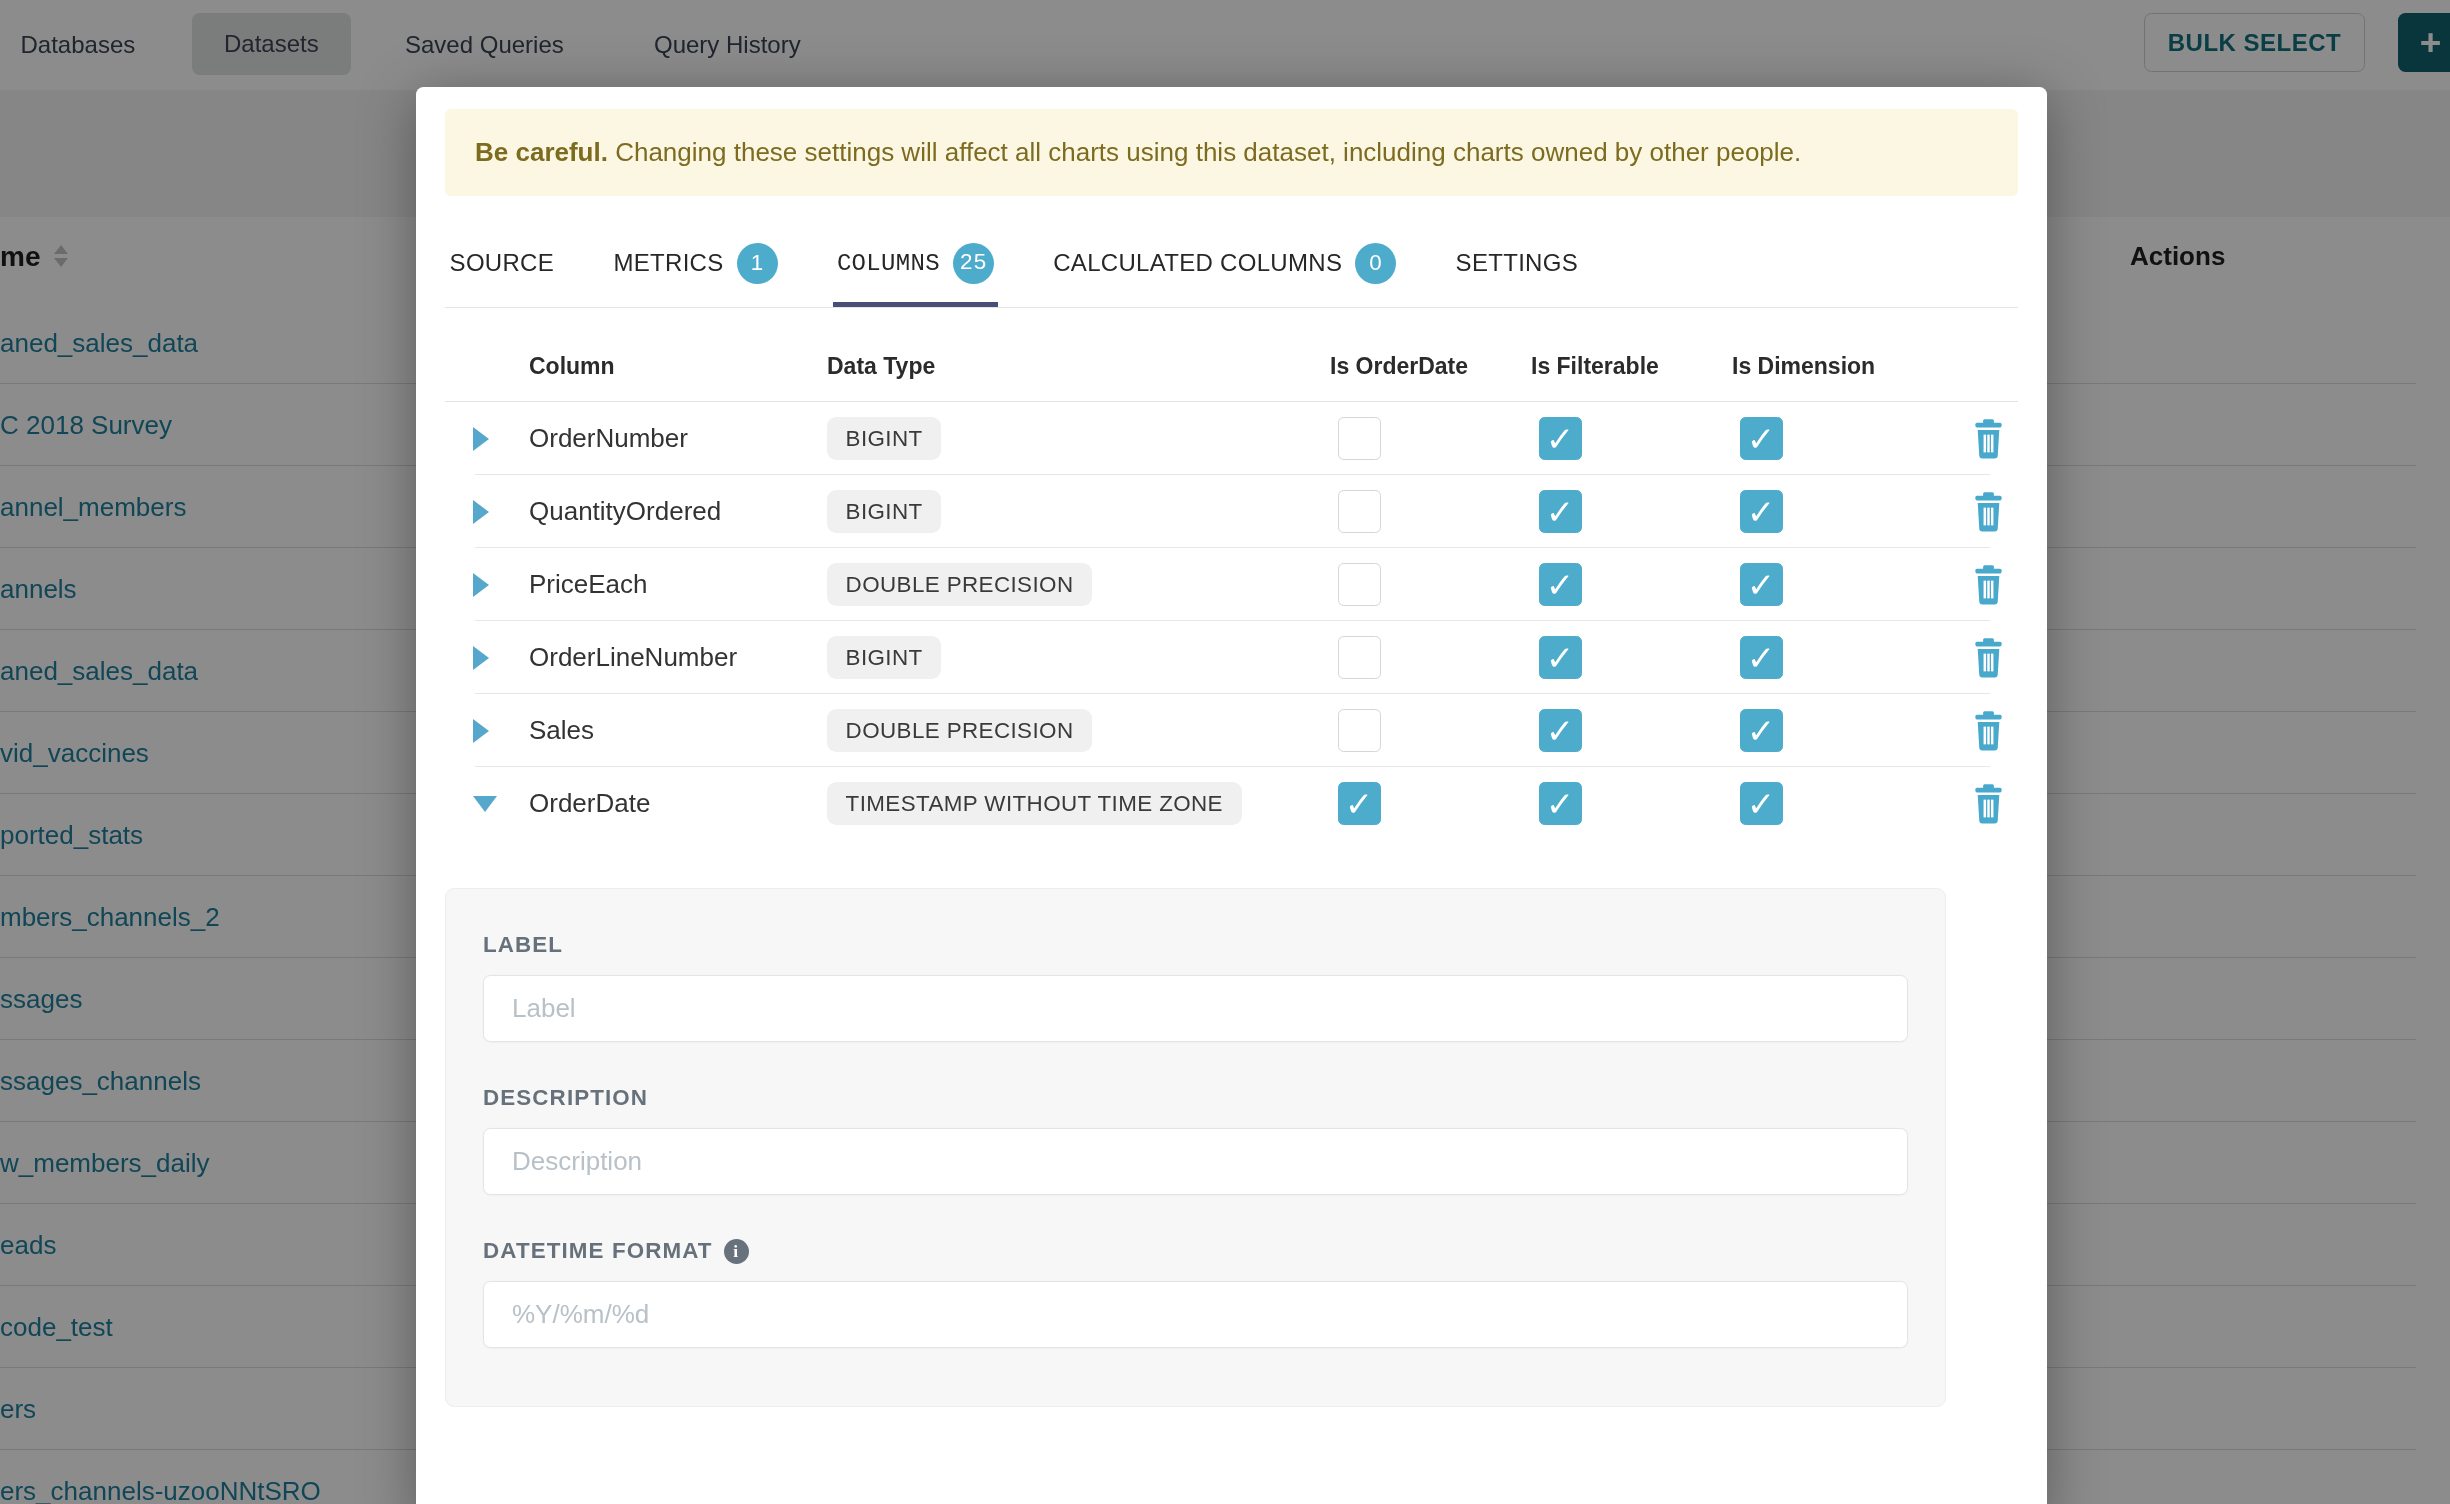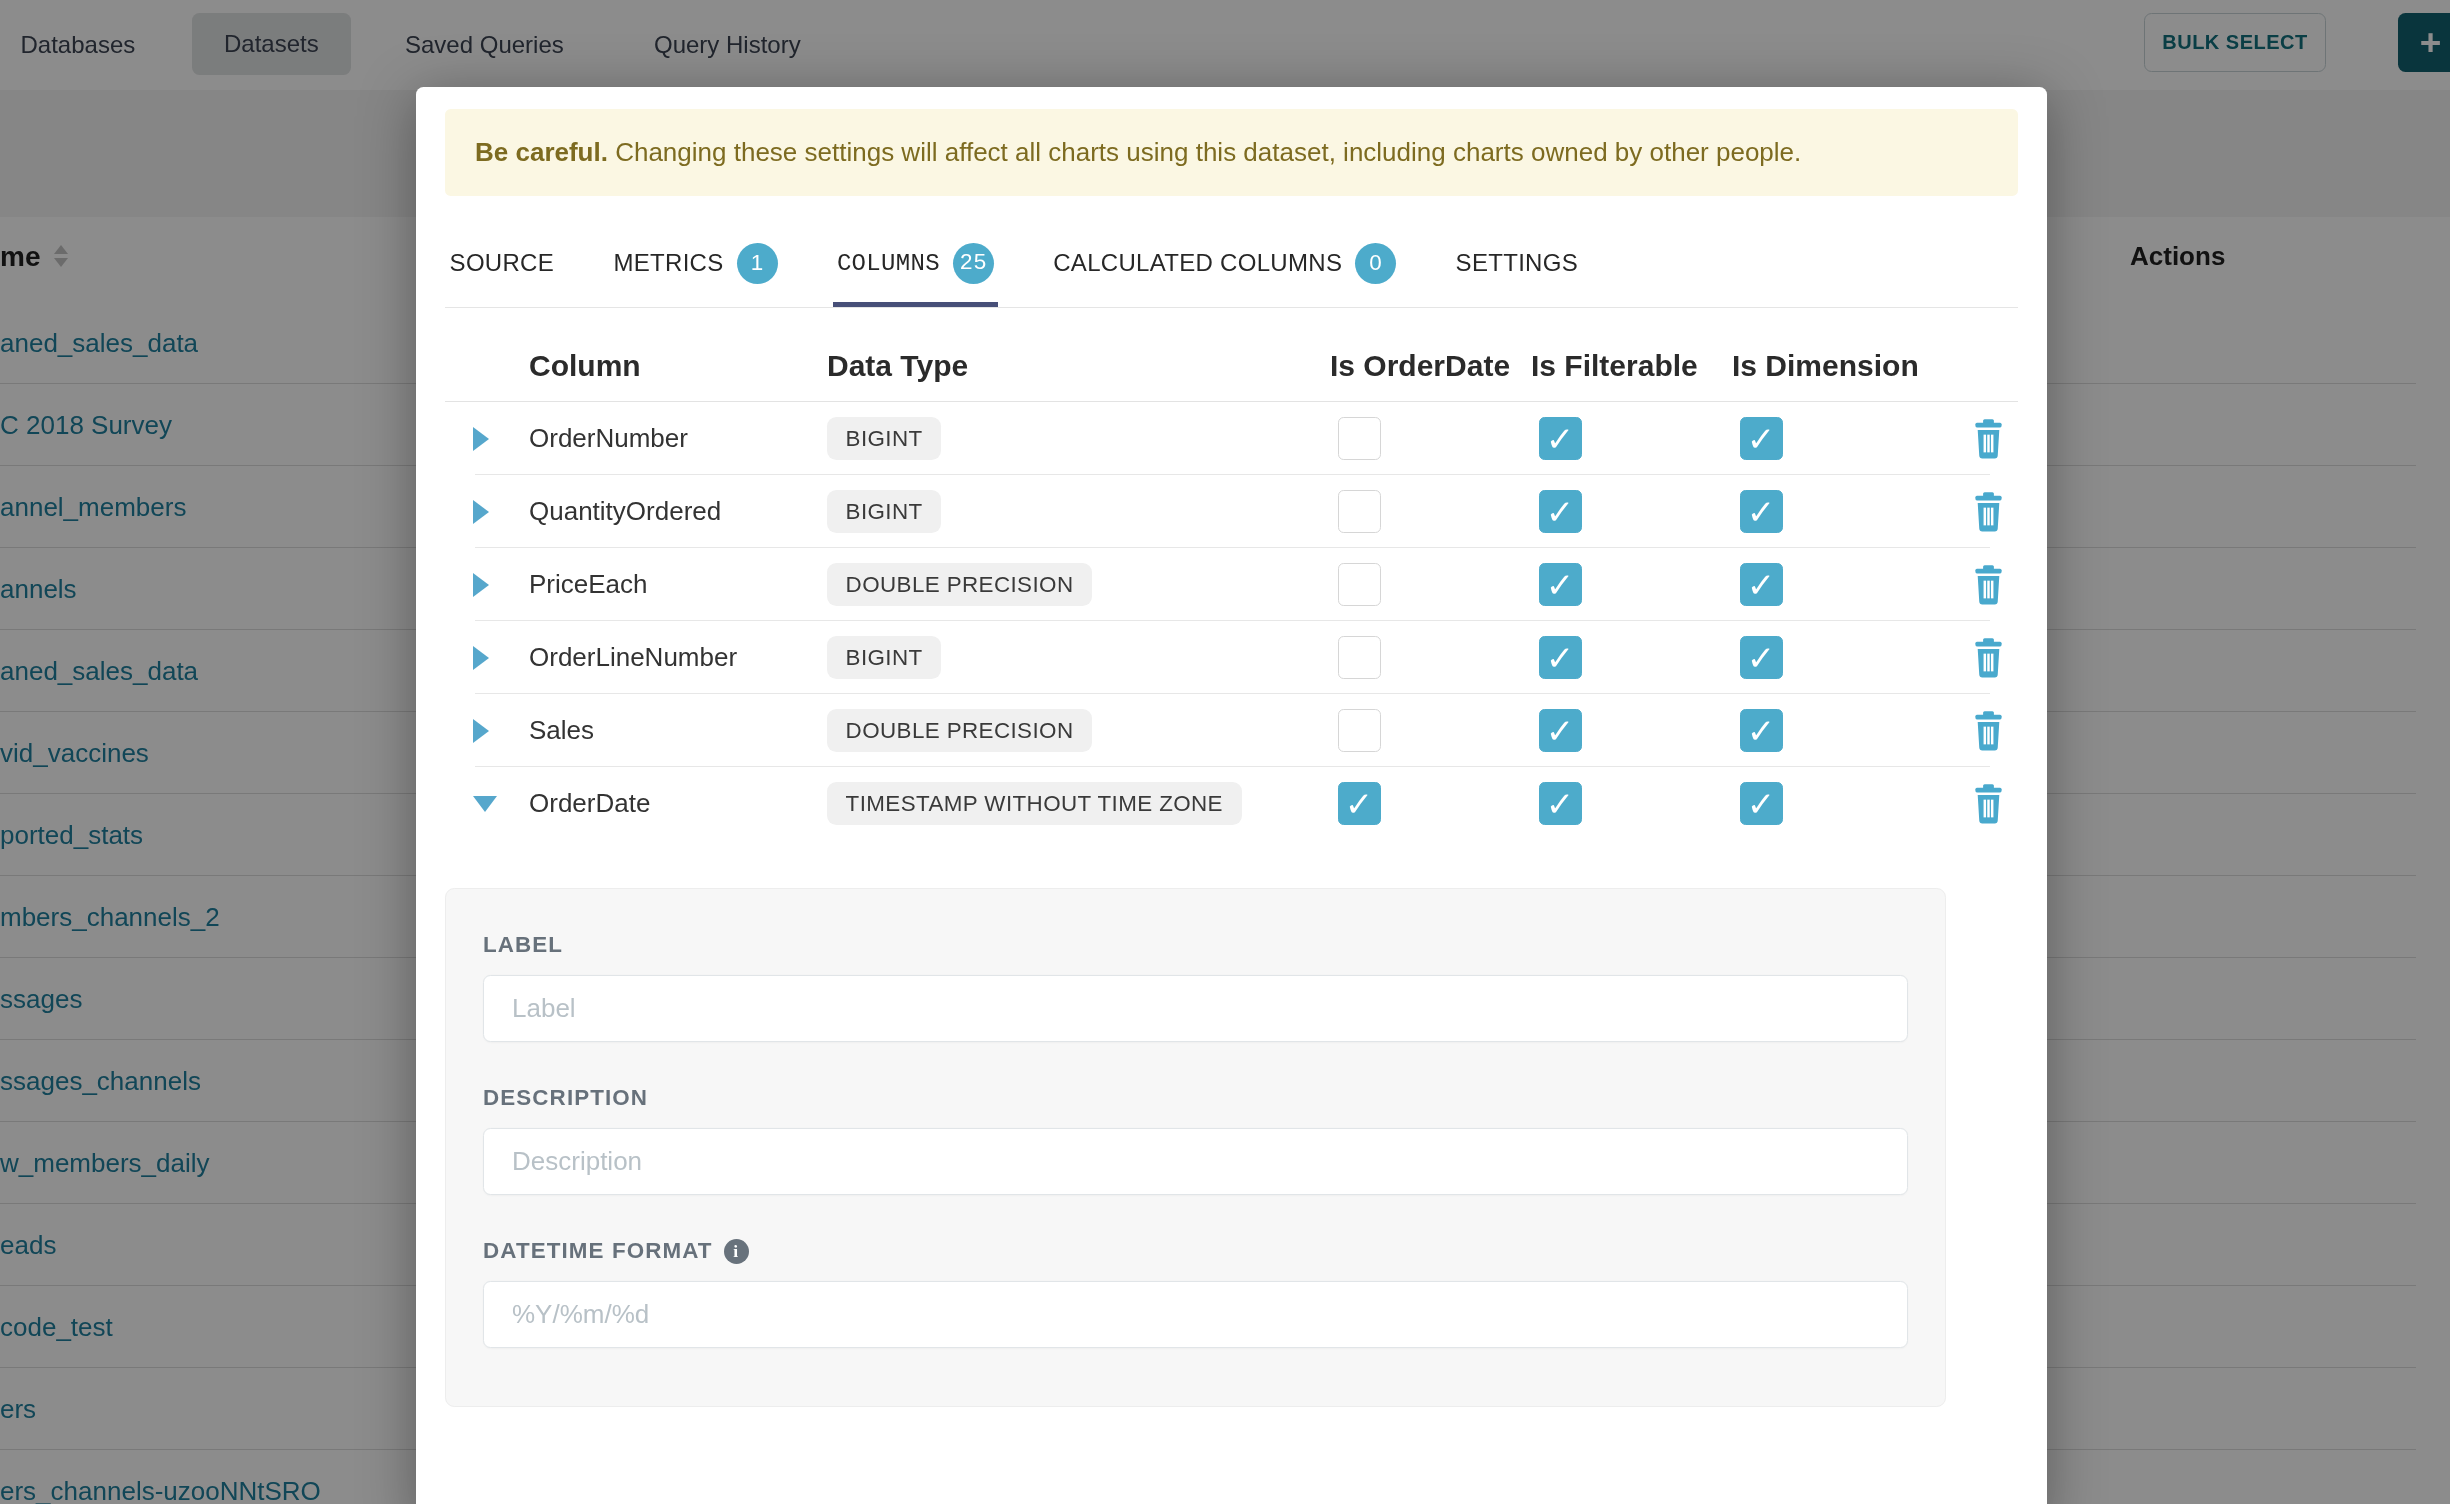--- a/index.html
+++ b/index.html
@@ -19,24 +19,24 @@
     position:relative;
     overflow:hidden;
     color:#333;
   }
   
   .bg-page{position:absolute;inset:0;z-index:0;}
   .topnav{position:absolute;left:0;top:0;width:2450px;height:90px;background:#ffffff;}
   .nav-item{position:absolute;top:0;height:90px;display:flex;align-items:center;font-size:24px;color:#3c4453;cursor:pointer;}
   .nav-item.pill{background:#e1e3e4;border-radius:7.5px;top:13px;height:62px;padding:12px 32px;}
   .btn-bulk{
-    position:absolute;left:2144px;top:13px;width:182px;height:59px;
+    position:absolute;left:2144px;top:13px;width:221px;height:59px;
     background:#ffffff;border:1.9px solid #c9d4d8;border-radius:7.5px;
     display:flex;align-items:center;justify-content:center;
-    font-size:20px;font-weight:bold;letter-spacing:0.5px;color:var(--btn-teal-text);cursor:pointer;
+    font-size:24px;font-weight:bold;letter-spacing:0.5px;color:var(--btn-teal-text);cursor:pointer;
   }
   .btn-add{
     position:absolute;left:2398px;top:13px;width:65px;height:59px;
     background:var(--dark-teal);border-radius:7.5px;
     display:flex;align-items:center;justify-content:center;
     color:#fff;font-size:37px;font-weight:bold;cursor:pointer;
   }
   .filterbar{position:absolute;left:0;top:90px;width:2450px;height:127px;background:#f4f4f4;}
   .caret-down{width:0;height:0;border-left:10.3px solid transparent;border-right:10.3px solid transparent;border-top:12px solid #9aa0a6;display:inline-block;}
   .fb-caret1{position:absolute;left:28px;top:151px;}
@@ -75,21 +75,21 @@
     padding:28px 30px;font-size:26px;color:var(--warning-text);
   }
   .warning b{font-weight:bold;}
   .tabs{display:flex;gap:52px;margin-top:41px;border-bottom:0.9px solid #e5e5e5;padding-left:0.9px;}
   .tab{display:flex;align-items:center;gap:13px;padding:5.6px 3.7px 18.6px 3.7px;font-size:24px;color:#272727;letter-spacing:0.3px;cursor:pointer;border-bottom:5.6px solid transparent;}
   .tab.active{border-bottom-color:var(--tab-underline);font-family:Liberation Mono, monospace;}
   .tab-badge{min-width:41px;height:41px;border-radius:20.5px;background:var(--accent-blue);color:#fff;font-size:22.4px;display:flex;align-items:center;justify-content:center;padding:0 5.6px;}
   
   .cols-table{margin-top:23px;}
   .ct-grid{display:grid;grid-template-columns:56px 298px 503px 201px 201px 201px 1fr;align-items:center;}
-  .ct-head{height:71px;font-size:30px;font-weight:bold;color:#2b2b2b;padding-left:28px;border-bottom:1.9px solid #e3e3e3;}
+  .ct-head{height:71px;font-size:23px;font-weight:bold;color:#2b2b2b;padding-left:28px;border-bottom:1.9px solid #e3e3e3;}
   .ct-row{height:73px;padding-left:28px;position:relative;}
   .ct-row::after{content:"";position:absolute;left:30px;right:28px;bottom:0;height:0.9px;background:#e7e7e7;}
   .ct-row:last-child::after{display:none;}
   .caret-exp{width:0;height:0;border-top:12px solid transparent;border-bottom:12px solid transparent;border-left:16px solid #56a7cc;cursor:pointer;}
   .caret-exp.expanded{border-left:12px solid transparent;border-right:12px solid transparent;border-top:16px solid #56a7cc;border-bottom:none;}
   .col-name{font-size:26px;color:#333;}
   .chip{display:inline-block;background:#f0f0f0;border-radius:9.3px;padding:8.4px 18.6px;font-size:22.4px;color:#3a3a3a;letter-spacing:0.4px;white-space:nowrap;}
   .checkbox{width:43px;height:43px;border-radius:5.6px;background:#fff;border:1.9px solid #d6d6d6;margin-left:7.5px;cursor:pointer;display:flex;align-items:center;justify-content:center;}
   .checkbox.checked{background:var(--accent-blue);border-color:var(--accent-blue);}
   .checkbox .tick{display:none;color:#fff;font-size:34px;font-weight:bold;line-height:1;}

